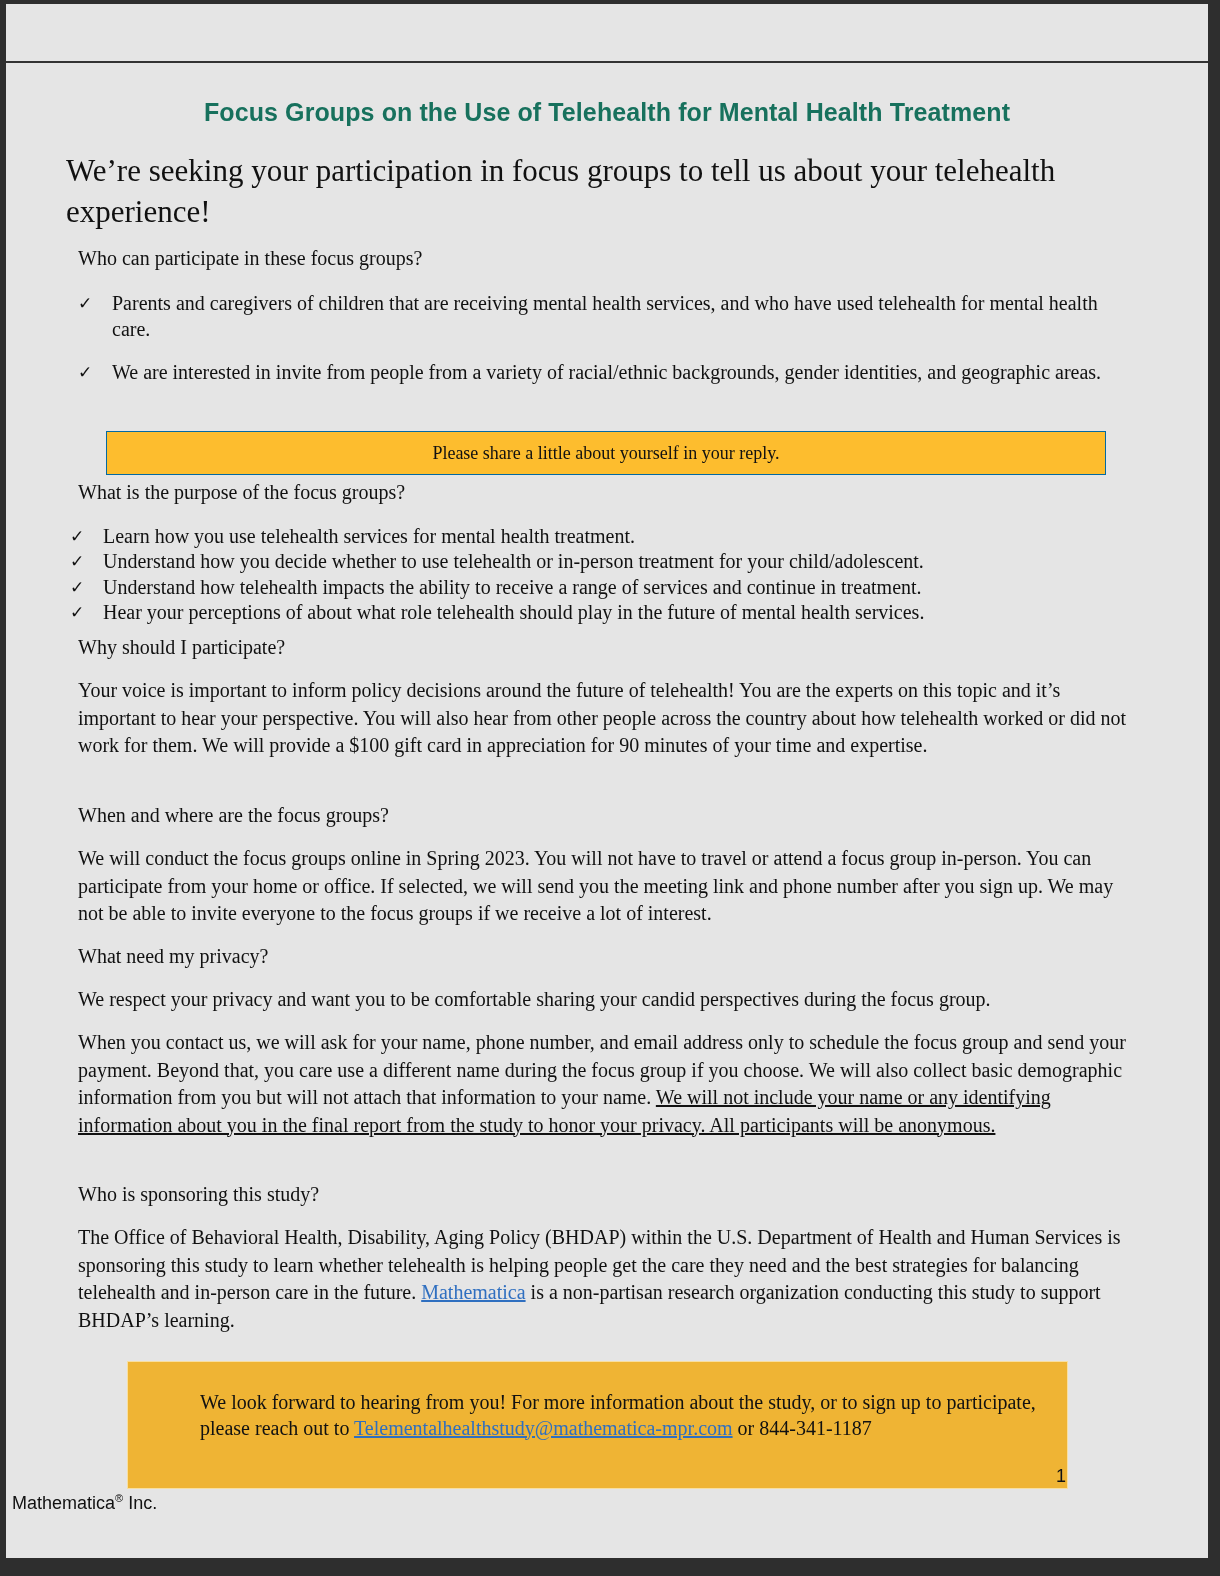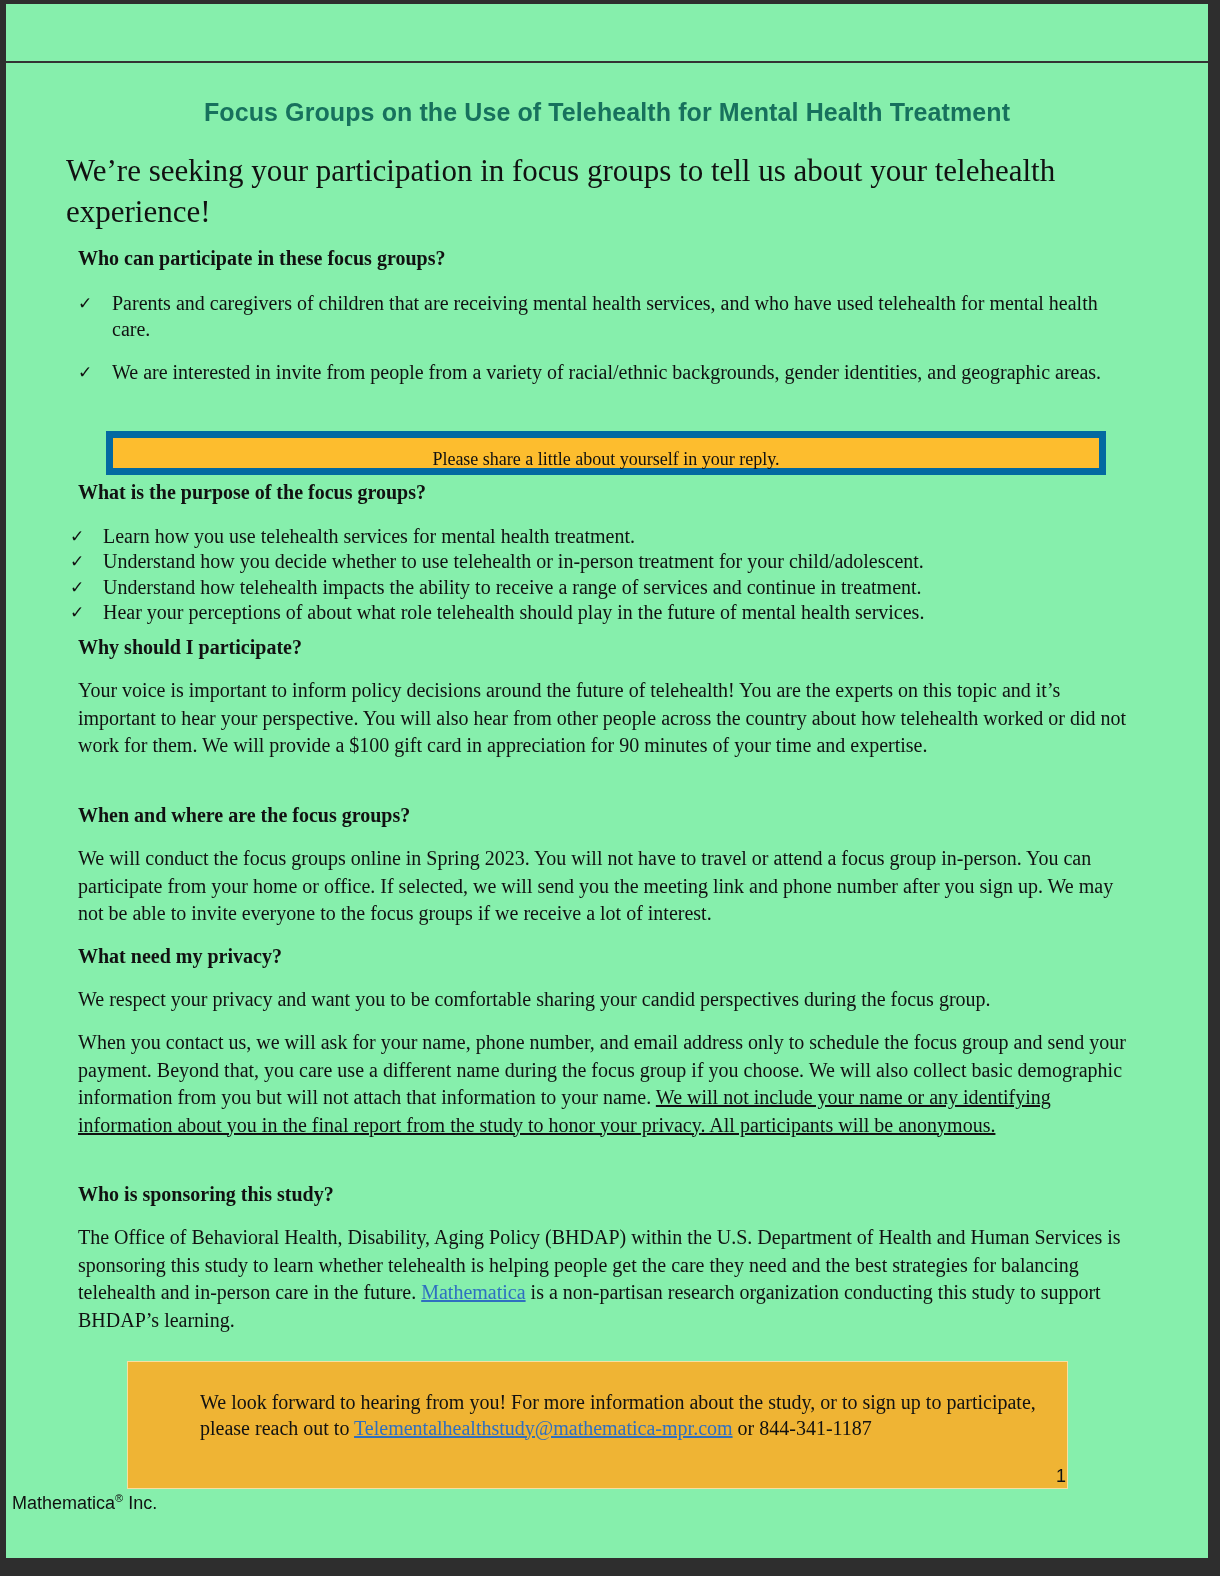--- a/index.html
+++ b/index.html
@@ -8,21 +8,21 @@
       background: #2e2e2e;
       position: relative;
       overflow: hidden;
       font-family: "Liberation Serif", serif;
       color: #111;
     }
     .page {
       position: absolute;
       left: 6px; top: 4px;
       width: 1202px; height: 1554px;
-      background: #86efac;
+      background: #e5e5e5;
     }
     .header-rule {
       position: absolute;
       left: 0; right: 0; top: 57px;
       height: 2px;
       background: #333;
     }
     .abs { position: absolute; }
     .title {
       left: 0; right: 0; top: 94px;
@@ -36,21 +36,21 @@
     .subtitle {
       left: 60px; right: 60px; top: 146px;
       text-align: left;
       font-size: 31px;
       line-height: 41px;
       color: #111;
     }
     h2.q {
       margin: 0;
       font-size: 20px;
-      font-weight: bold;
+      font-weight: normal;
       color: #111;
     }
     .para {
       font-size: 20px;
       line-height: 27.5px;
       color: #111;
     }
     .check-list { list-style: none; margin: 0; padding: 0; }
     .check-list li {
       position: relative;
@@ -64,21 +64,21 @@
       font-size: 17px;
     }
     .list1 { left: 72px; width: 1060px; }
     .list1 li { padding-left: 34px; margin-bottom: 17px; }
     .list2 { left: 64px; width: 1060px; top: 520px; }
     .list2 li { padding-left: 33px; line-height: 25.3px; }
     .callout1 {
       left: 100px; top: 427px;
       width: 1000px; height: 44px;
       background: #fdbd2e;
-      border: 7px solid #0369a1;
+      border: 1px solid #0369a1;
       box-sizing: border-box;
       text-align: center;
       font-size: 18px;
       line-height: 42px;
     }
     .callout2 {
       left: 121px; top: 1357px;
       width: 941px; height: 128px;
       background: #efb434;
       border: 1px solid #f8dfa0;

